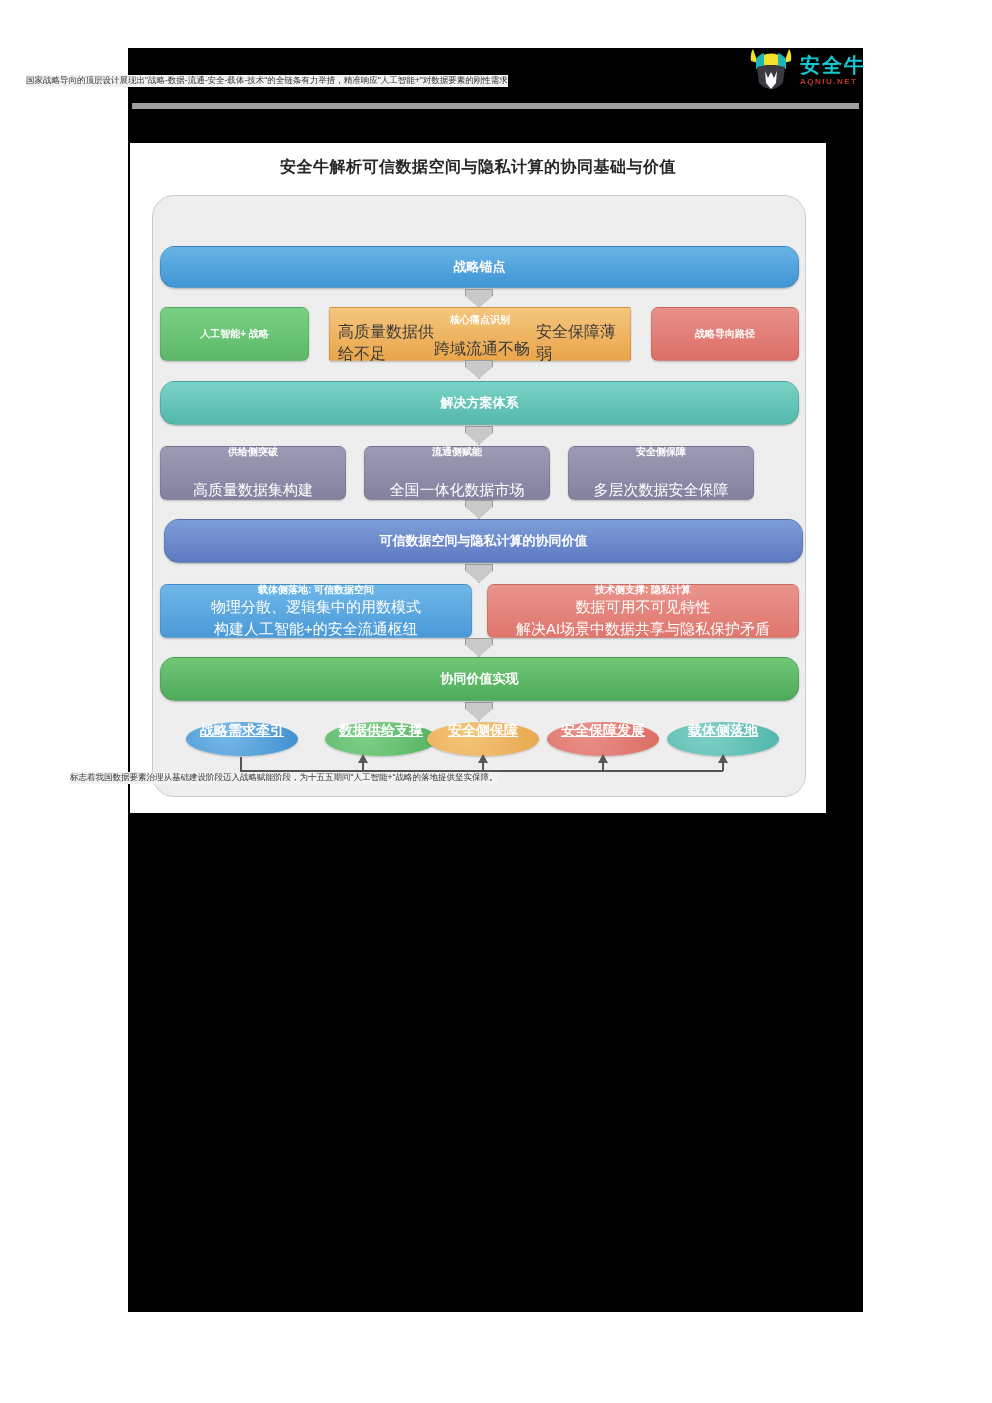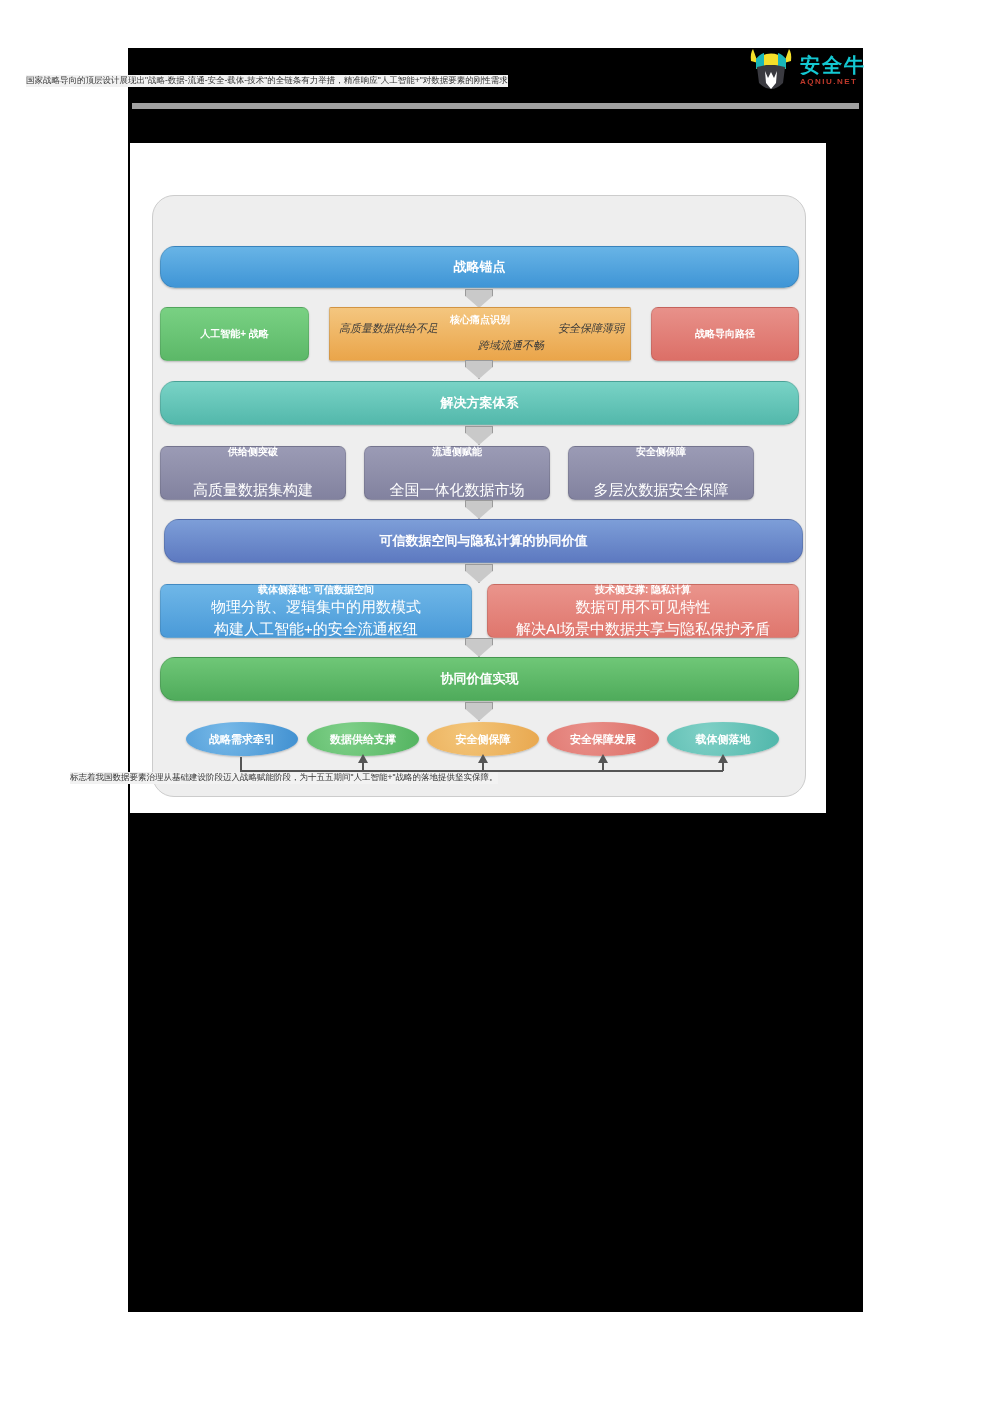--- a/index.html
+++ b/index.html
@@ -42,28 +42,28 @@
   .chip.green{background:linear-gradient(#79d183,#5cb868);}
   .chip.red{background:linear-gradient(#e8918a,#dc6f67);}
   .chip.purple{background:linear-gradient(#9b9bb5,#82829f);gap:20px;}
   .chip.blue{background:linear-gradient(#6fb7e8,#4a9ad8);}
   .chip.redwide{background:linear-gradient(#ea948c,#df766d);}
 
   
   .pain{position:absolute;border-radius:2px;background:linear-gradient(#f4c67f,#eaa54a);
         border:1px solid rgba(0,0,0,.10);box-shadow:0 1px 2px rgba(0,0,0,.22);color:#fff;}
   .pain .pain-hd{position:absolute;left:0;top:5px;width:100%;text-align:center;font-size:10px;font-weight:bold;}
-  .pain .pitem{position:absolute;font-size:11px;line-height:1.35;text-align:right;color:#3a3a3a;font-style:italic;}
+  .pain .pitem{position:absolute;font-size:16px;line-height:1.35;text-align:left;color:#3a3a3a;}
   .pain .p1{left:8px;top:13px;width:100px;}
   .pain .p2{left:104px;top:30px;width:110px;}
   .pain .p3{left:206px;top:13px;width:88px;}
 
   
-  .ell{position:absolute;border-radius:50%;display:flex;align-items:center;justify-content:center;
-       color:#ffffff;font-weight:bold;font-size:11px;white-space:nowrap;box-shadow:0 1px 2px rgba(0,0,0,.22);}
+  .ell{position:absolute;border-radius:50%;display:flex;justify-content:center;
+       color:#ffffff;font-weight:bold;font-size:14px;white-space:nowrap;box-shadow:0 1px 2px rgba(0,0,0,.22);text-decoration:underline;}
   .ell.e-blue{background:radial-gradient(circle at 35% 30%,#77b9e8,#3f8fd0);}
   .ell.e-green{background:radial-gradient(circle at 35% 30%,#7fd089,#52b35f);}
   .ell.e-orange{background:radial-gradient(circle at 35% 30%,#f3c579,#e8a74e);}
   .ell.e-red{background:radial-gradient(circle at 35% 30%,#e9908a,#dc6c64);}
   .ell.e-teal{background:radial-gradient(circle at 35% 30%,#7fd0c6,#4fb6aa);}
 
   
   .arrow{position:absolute;width:26px;height:17px;background:#c9c9c9;border:1px solid #9a9a9a;
          clip-path:polygon(0 0,100% 0,100% 35%,50% 100%,0 35%);}
   
@@ -89,20 +89,21 @@
       <path d="M17 26 L20 33 L23 27 L26 33 L29 26 L28 38 L23 44 L18 38Z" fill="#ffffff"></path>
     </svg>
   </div>
   <div class="brand-text">
     <div class="brand-cn">安全牛</div>
     <div class="brand-en">AQNIU.NET</div>
   </div>
 </div>
 
 <div class="panel">
+  <div class="panel-title">安全牛解析可信数据空间与隐私计算的协同基础与价值</div>
   <div class="frame"></div>
 </div>
 
 <div class="caption caption-top">国家战略导向的顶层设计展现出"战略-数据-流通-安全-载体-技术"的全链条有力举措，精准响应"人工智能+"对数据要素的刚性需求</div>
 <div class="caption caption-bottom">标志着我国数据要素治理从基础建设阶段迈入战略赋能阶段，为十五五期间"人工智能+"战略的落地提供坚实保障。</div>
 
 <div class="bar b1" style="left:160px;top:246px;width:637px;height:40px;">
   <span>战略锚点</span>
 </div>
 <div class="arrow" style="left:465px;top:289px;"></div>
@@ -160,21 +161,21 @@
 <div class="arrow" style="left:465px;top:638px;"></div>
 
 <div class="bar b4" style="left:160px;top:657px;width:637px;height:42px;">
   <span>协同价值实现</span>
 </div>
 <div class="arrow" style="left:465px;top:702px;"></div>
 
 <div class="ell e-blue" style="left:186px;top:722px;width:112px;height:34px;">
   <span>战略需求牵引</span>
 </div>
-<div class="ell e-green" style="left:307px;top:722px;width:112px;height:34px;">
+<div class="ell e-green" style="left:325px;top:722px;width:112px;height:34px;">
   <span>数据供给支撑</span>
 </div>
 <div class="ell e-orange" style="left:427px;top:722px;width:112px;height:34px;">
   <span>安全侧保障</span>
 </div>
 <div class="ell e-red" style="left:547px;top:722px;width:112px;height:34px;">
   <span>安全保障发展</span>
 </div>
 <div class="ell e-teal" style="left:667px;top:722px;width:112px;height:34px;">
   <span>载体侧落地</span>

